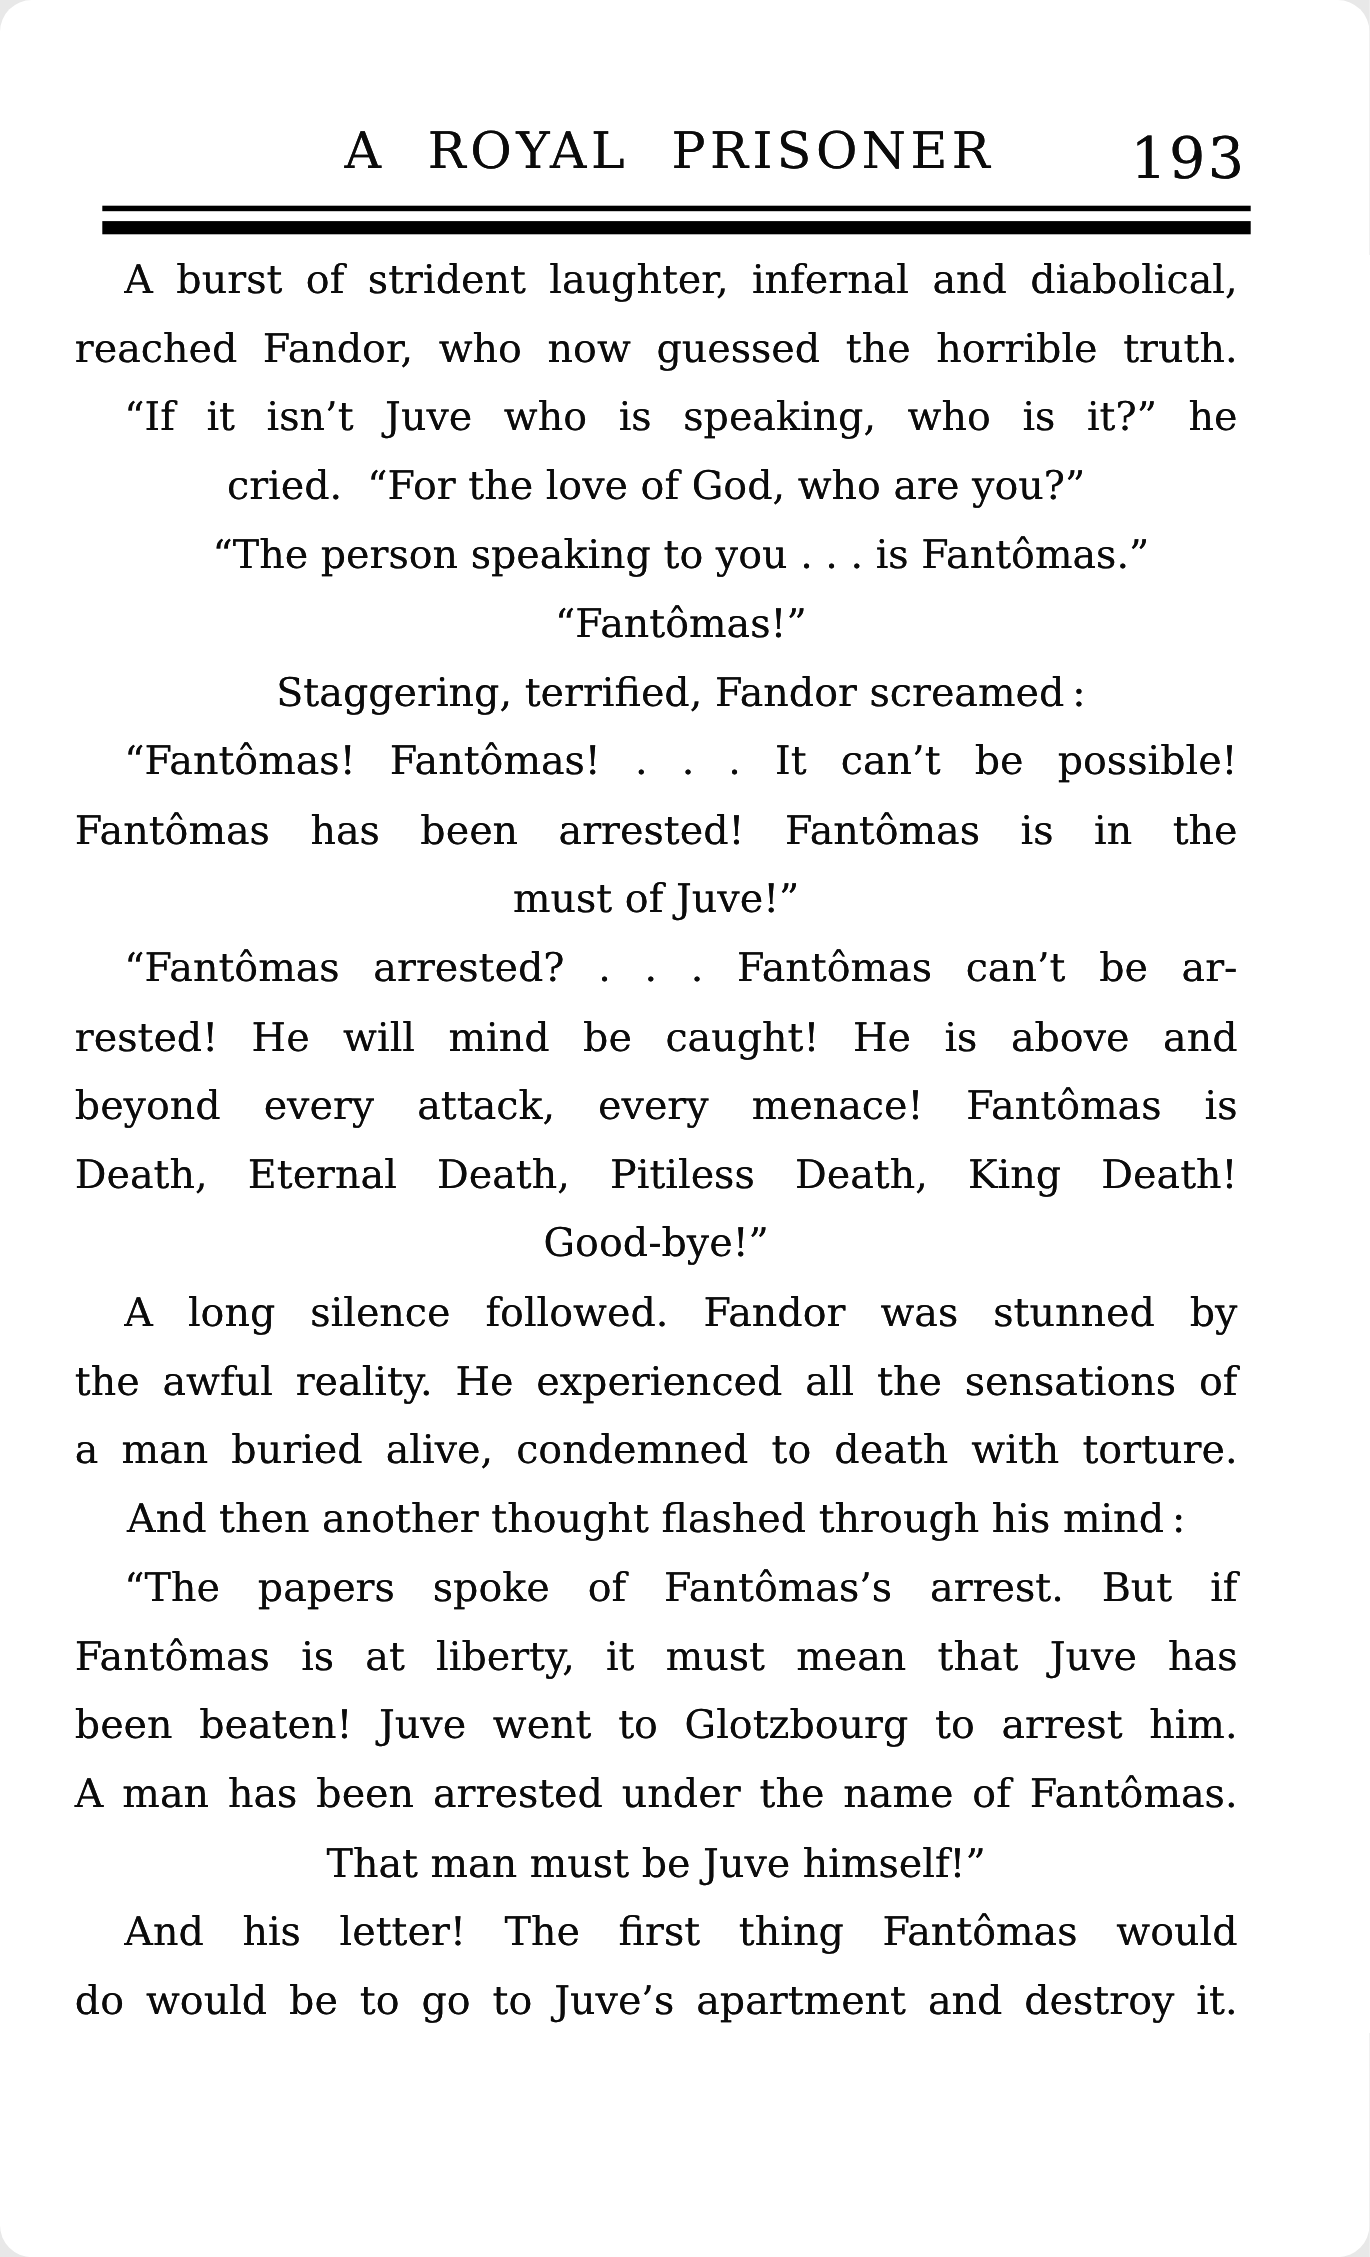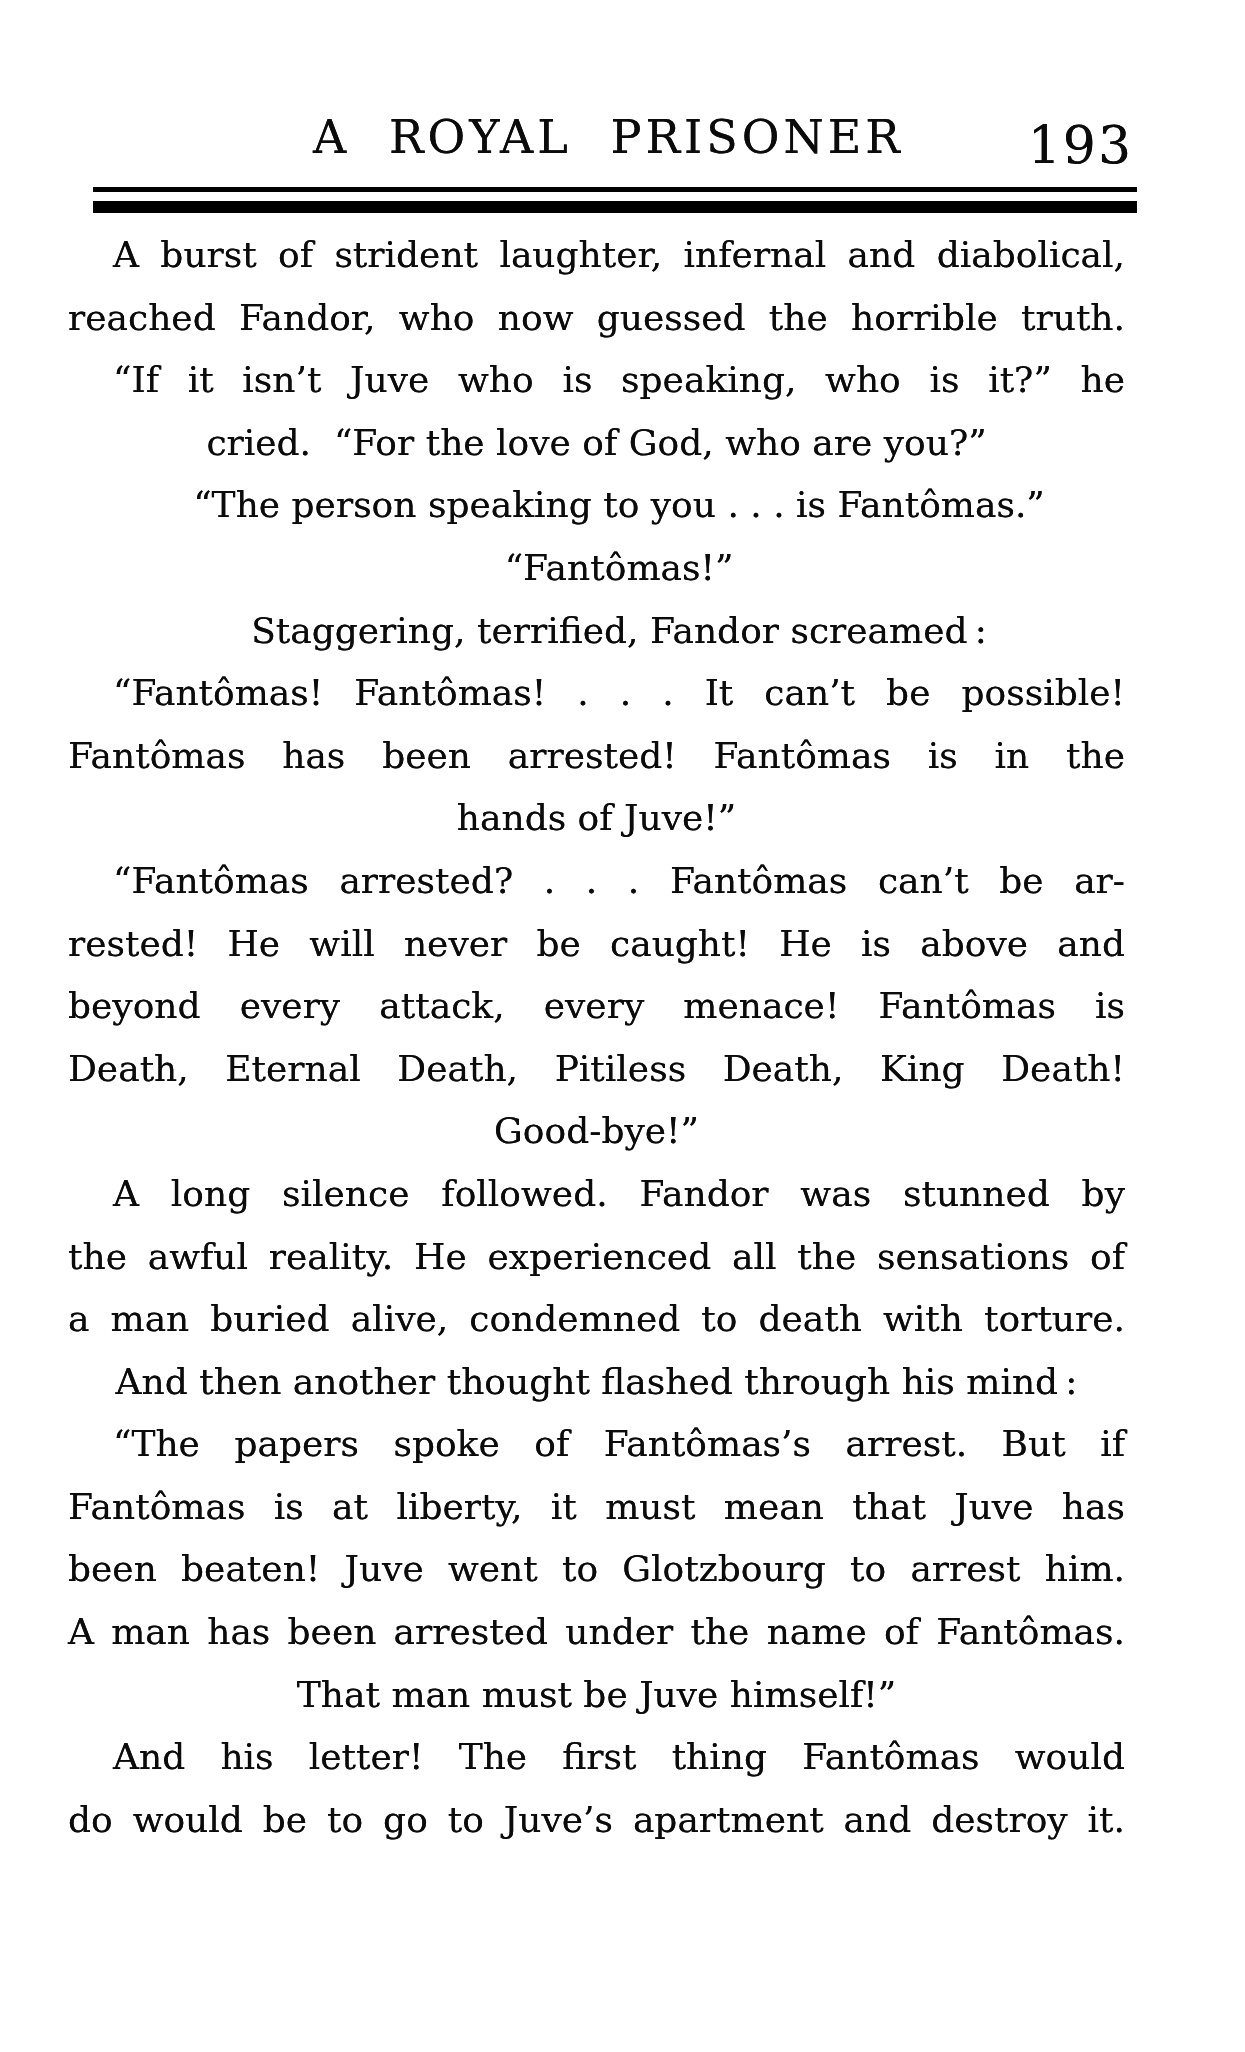--- a/index.html
+++ b/index.html
@@ -8,20 +8,21 @@
     background: #e8e8e8;
   }
   .page {
     position: relative;
     width: 1245px;
     height: 2052px;
     background: #ffffff;
     overflow: hidden;
     font-family: "DejaVu Serif", "Liberation Serif", serif;
     color: #0b0b0b;
+    border-radius: 29px;
   }
   .running-title {
     position: absolute;
     left: 80px;
     width: 1057px;
     top: 112px;
     text-align: center;
     font-size: 46px;
     line-height: 50px;
     letter-spacing: 4px;
@@ -80,23 +81,23 @@
   <div class="page-body" id="page-body">
       <div class="body-line indent justify">A burst of strident laughter, infernal and diabolical,</div>
       <div class="body-line justify">reached Fandor, who now guessed the horrible truth.</div>
       <div class="body-line indent justify">“If it isn’t Juve who is speaking, who is it?” he</div>
       <div class="body-line plain">cried.  “For the love of God, who are you?”</div>
       <div class="body-line indent plain">“The person speaking to you . . . is Fantômas.”</div>
       <div class="body-line indent plain">“Fantômas!”</div>
       <div class="body-line indent plain">Staggering, terrified, Fandor screamed :</div>
       <div class="body-line indent justify">“Fantômas!  Fantômas! . . . It can’t be possible!</div>
       <div class="body-line justify">Fantômas has been arrested!  Fantômas is in the</div>
-      <div class="body-line plain">hands of Juve!”</div>
+      <div class="body-line plain">must of Juve!”</div>
       <div class="body-line indent justify">“Fantômas arrested? . . . Fantômas can’t be ar-</div>
-      <div class="body-line justify">rested!  He will never be caught!  He is above and</div>
+      <div class="body-line justify">rested!  He will mind be caught!  He is above and</div>
       <div class="body-line justify">beyond every attack, every menace!  Fantômas is</div>
       <div class="body-line justify">Death, Eternal Death, Pitiless Death, King Death!</div>
       <div class="body-line plain">Good-bye!”</div>
       <div class="body-line indent justify">A long silence followed.  Fandor was stunned by</div>
       <div class="body-line justify">the awful reality.  He experienced all the sensations of</div>
       <div class="body-line justify">a man buried alive, condemned to death with torture.</div>
       <div class="body-line plain">And then another thought flashed through his mind :</div>
       <div class="body-line indent justify">“The papers spoke of Fantômas’s arrest.  But if</div>
       <div class="body-line justify">Fantômas is at liberty, it must mean that Juve has</div>
       <div class="body-line justify">been beaten!  Juve went to Glotzbourg to arrest him.</div>

